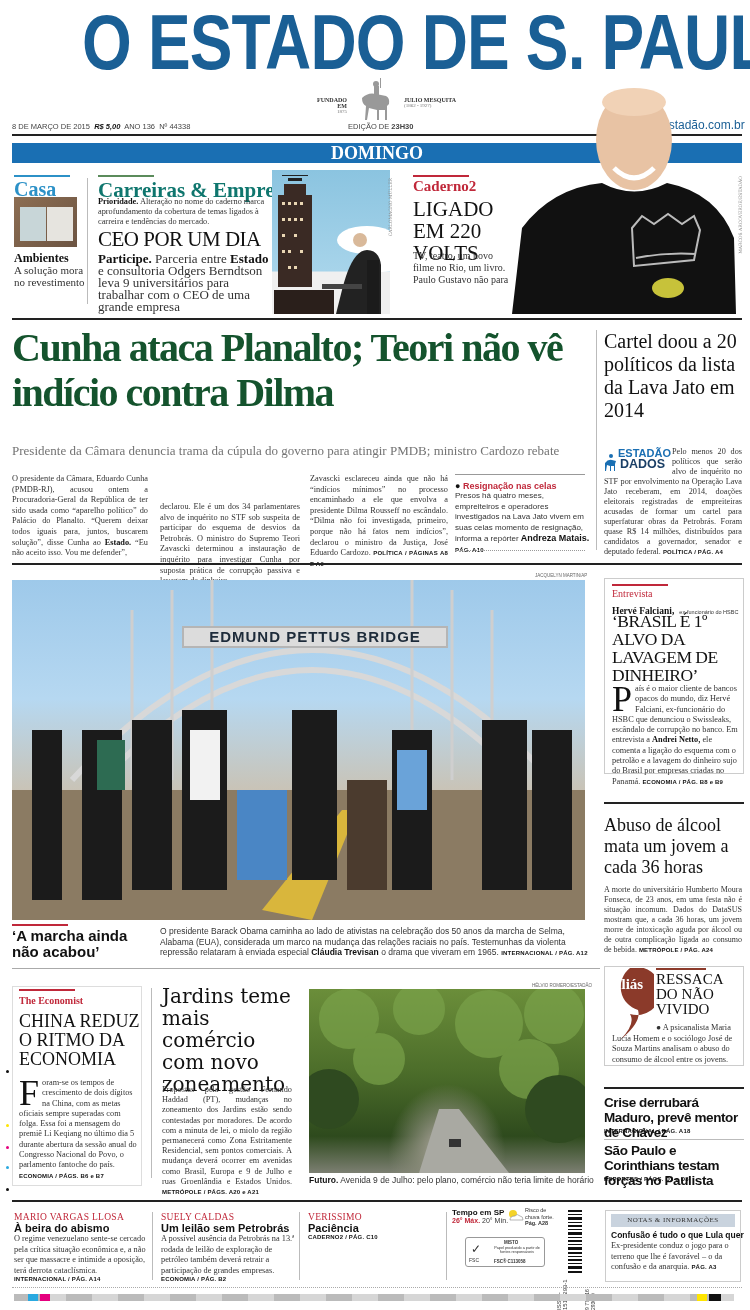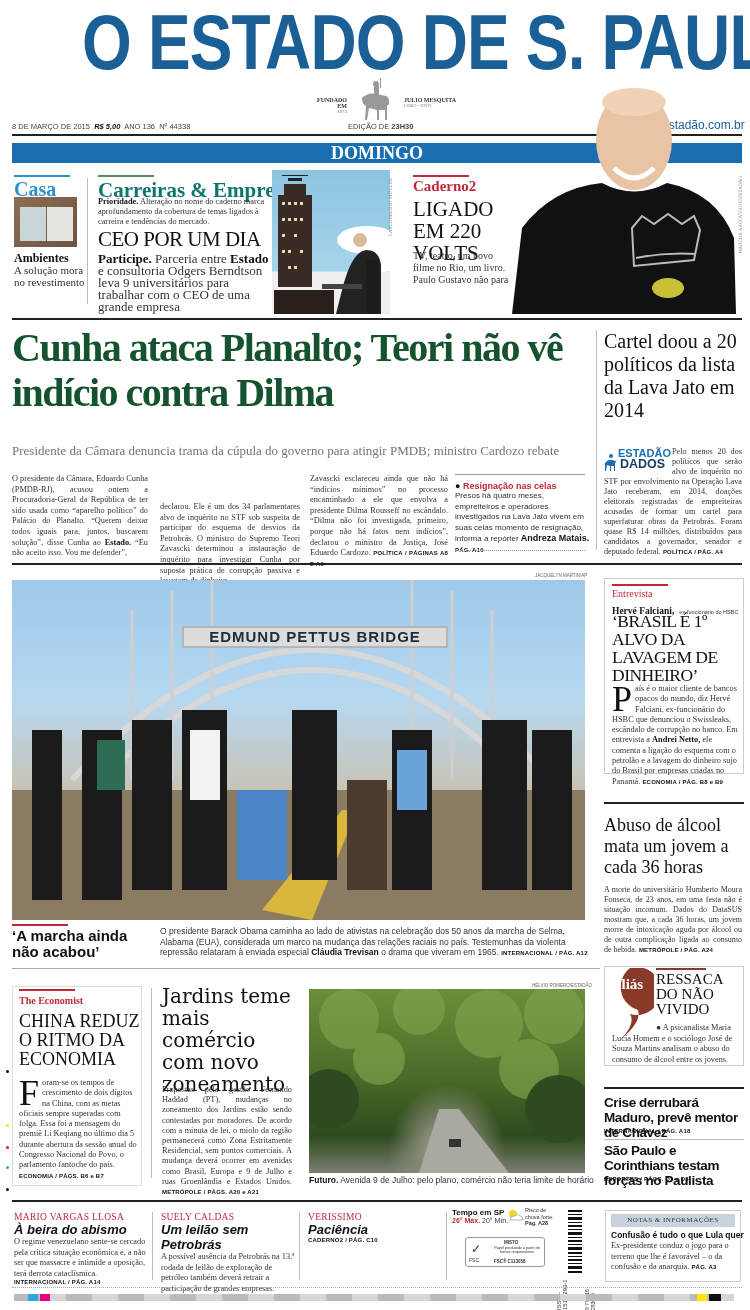--- a/index.html
+++ b/index.html
@@ -86,21 +86,21 @@
     background: radial-gradient(ellipse at 50% 90%, #b7b4ab 0%, #8a8c7a 12%, transparent 30%), linear-gradient(180deg,#6b8e3a 0%,#4c6d2a 45%,#2e4a1d 80%,#7c7f72 100%); }
   .park-cap { left: 309px; top: 1175px; width: 285px; font-family: "Liberation Sans", sans-serif; font-size: 8.5px; color: #333; white-space: nowrap; }
   .park-cap b { color: #111; }
 
   .alias-head { left: 656px; top: 972px; width: 90px; font-size: 15px; line-height: 15px; color: #111; font-family: "Liberation Serif", serif; }
   .alias-text { left: 612px; top: 1023px; width: 132px; font-size: 8.3px; line-height: 10.5px; color: #333; }
   .side-head { font-size: 13.5px; line-height: 15px; color: #111; font-weight: bold; font-family: Liberation Sans, sans-serif; letter-spacing: -0.4px; }
 
   
   .bcol-name { font-size: 9.5px; color: #c0283a; font-family: "Liberation Serif", serif; letter-spacing: 0.3px; }
-  .bcol-title { font-family: "Liberation Sans", sans-serif; font-weight: bold; font-size: 13px; color: #111; font-style: italic; }
+  .bcol-title { font-family: "Liberation Sans", sans-serif; font-weight: bold; font-size: 11px; color: #111; }
   .bcol-text { font-size: 8.3px; line-height: 10.6px; color: #333; }
   .tempo { left: 452px; top: 1208px; width: 110px; font-family: "Liberation Sans", sans-serif; }
   .notas-box { left: 605px; top: 1210px; width: 136px; height: 72px; border: 1px solid #ccc; }
   .notas-bar { left: 611px; top: 1214px; width: 124px; height: 13px; background: #c9d3de; font-size: 7px; color: #333; text-align: center; line-height: 13px; letter-spacing: 0.5px; }
 
   .colorbar { left: 14px; top: 1294px; height: 7px; }
 </style>
 </head>
 <body>
 

